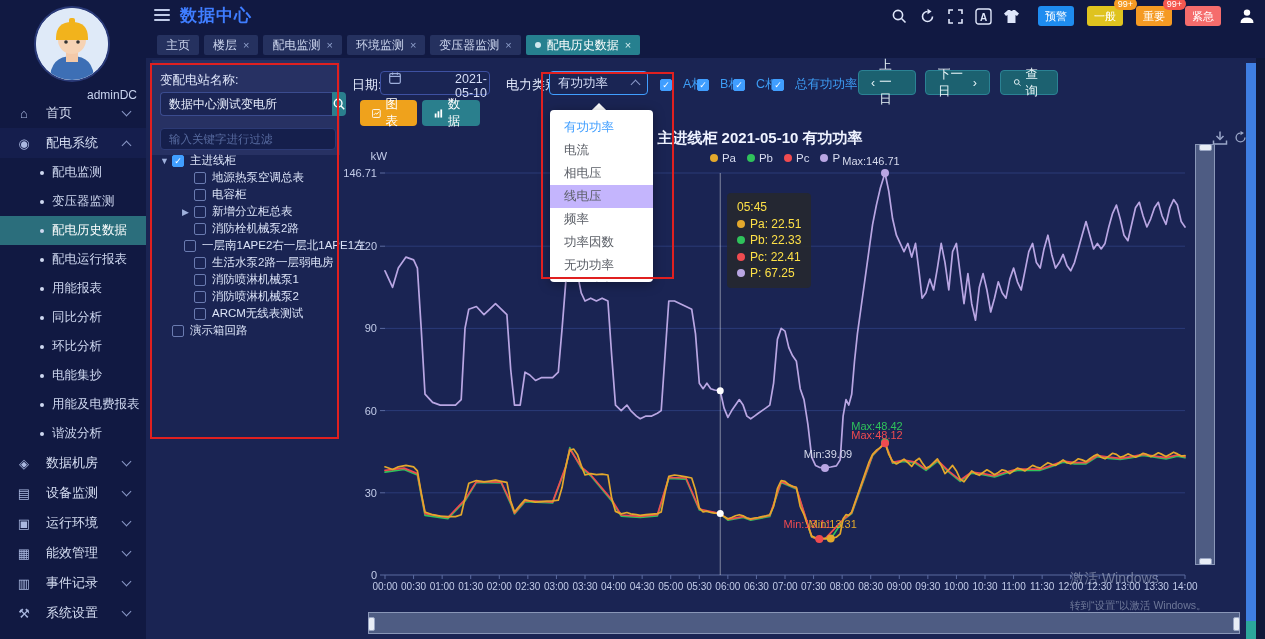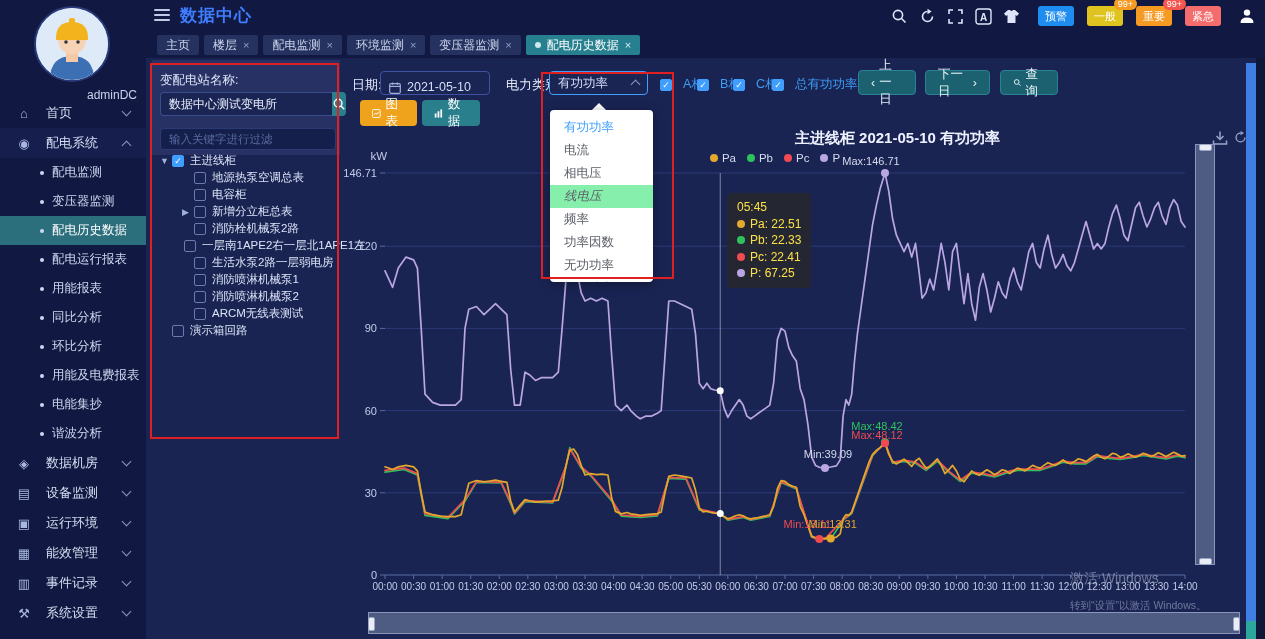--- a/index.html
+++ b/index.html
@@ -51,38 +51,38 @@
   .filter input{width:100%;height:100%;background:#151f4c;border:1px solid #2c3a75;border-radius:4px;color:#8fa0cc;font-size:11.5px;padding:0 8px;outline:none;}
   .filter input::placeholder{color:#56699e;}
   .tree{position:absolute;left:160px;top:152px;width:180px;z-index:4;}
   .trow{height:17px;display:flex;align-items:center;font-size:11.5px;color:#dce4f8;cursor:pointer;white-space:nowrap;}
   .trow .exp{width:10px;margin-right:2px;color:#9fb0dc;font-size:9px;}
   .cb{width:12px;height:12px;border:1px solid #6a7bb0;border-radius:2px;margin-right:6px;flex:none;background:transparent;display:flex;align-items:center;justify-content:center;}
   .cb.on{background:#409eff;border-color:#409eff;color:#fff;font-size:9px;}
 
   
   .tl{position:absolute;color:#e3eafc;font-size:13px;z-index:4;}
-  .dinput{position:absolute;left:380px;top:71px;width:110px;height:24px;background:#1a2554;border:1px solid #3e51a2;border-radius:4px;display:flex;align-items:flex-end;padding:0 8px;color:#d6def8;font-size:12.5px;z-index:4;cursor:pointer;}
+  .dinput{position:absolute;left:380px;top:71px;width:110px;height:24px;background:#1a2554;border:1px solid #3e51a2;border-radius:4px;display:flex;align-items:flex-start;padding:0 8px;color:#d6def8;font-size:12.5px;z-index:4;cursor:pointer;gap:48px;}
   .dinput .cal{margin-right:6px;display:flex;}
   .select{position:absolute;left:549px;top:71px;width:99px;height:24px;background:#1a2554;border:1px solid #409eff;border-radius:4px;display:flex;align-items:center;padding:0 8px;color:#d6def8;font-size:12.5px;z-index:21;cursor:pointer;}
   .select .chev{margin:0;margin-left:auto;margin-top:3px;}
   .ckrow{position:absolute;top:76px;display:flex;align-items:center;z-index:4;cursor:pointer;}
   .ckrow .lbl{color:#3d9df5;font-size:12.5px;margin-left:5px;white-space:nowrap;}
   .tealbtn{position:absolute;top:70px;height:25px;background:#1c6170;border:1px solid #2b8294;border-radius:4px;color:#e6f4f7;font-size:12.5px;display:flex;align-items:center;justify-content:center;z-index:4;cursor:pointer;padding:0 12px;}
   .btn2{position:absolute;top:100px;height:26px;border-radius:4px;color:#fff;font-size:12.5px;display:flex;align-items:center;justify-content:flex-start;z-index:4;cursor:pointer;padding:0 12px;}
 
   
   .ddown{position:absolute;left:550px;top:110px;width:103px;height:172px;background:#fff;border-radius:4px;box-shadow:0 2px 12px rgba(0,0,0,.35);z-index:22;overflow:hidden;padding-top:6px;}
   .dnotch{position:absolute;left:594px;top:105px;width:10px;height:10px;background:#fff;transform:rotate(45deg);z-index:21;}
   .opt{height:23px;line-height:23px;padding-left:14px;font-size:12.5px;color:#5a5e66;cursor:pointer;}
   .opt.sel{color:#409eff;}
-  .opt.hov{background:#86efac;font-style:italic;}
-
-  
-  .ctitle{position:absolute;left:520px;top:129px;width:480px;text-align:right;color:#eef2ff;font-size:15px;font-weight:bold;z-index:6;}
+  .opt.hov{background:#c4b5fd;}
+
+  
+  .ctitle{position:absolute;left:520px;top:129px;width:480px;text-align:center;color:#eef2ff;font-size:15px;font-weight:bold;z-index:6;}
   .legend{position:absolute;left:660px;top:152px;width:230px;display:flex;justify-content:center;gap:11px;z-index:6;}
   .litem{display:flex;align-items:center;color:#d7dcf0;font-size:11.5px;cursor:pointer;}
   .litem .ld{width:8px;height:8px;border-radius:50%;margin-right:4px;}
   .cic{position:absolute;top:130px;z-index:6;cursor:pointer;}
   .tooltip{position:absolute;left:727px;top:193px;background:rgba(38,40,46,.88);border-radius:4px;padding:6px 10px;z-index:7;color:#fde047;font-size:12px;line-height:16.5px;white-space:nowrap;}
   .trowt{display:flex;align-items:center;}
   .trowt .td{width:8px;height:8px;border-radius:50%;margin-right:5px;}
 
   
   .hslider{position:absolute;left:368px;top:612px;width:872px;height:22px;border:1px solid #8a97b8;background:rgba(122,138,172,.55);z-index:8;cursor:pointer;}
@@ -154,25 +154,25 @@
         <div class="srow">
           <span class="dot"></span>
           <span>同比分析</span>
         </div>
         <div class="srow">
           <span class="dot"></span>
           <span>环比分析</span>
         </div>
         <div class="srow">
           <span class="dot"></span>
+          <span>电能集抄</span>
+        </div>
+        <div class="srow">
+          <span class="dot"></span>
           <span>用能及电费报表</span>
-        </div>
-        <div class="srow">
-          <span class="dot"></span>
-          <span>电能集抄</span>
         </div>
         <div class="srow">
           <span class="dot"></span>
           <span>谐波分析</span>
         </div>
         <div class="mrow">
           <span class="mi">◈</span>
           <span class="ml">数据机房</span>
           <span class="chev"></span>
         </div>

